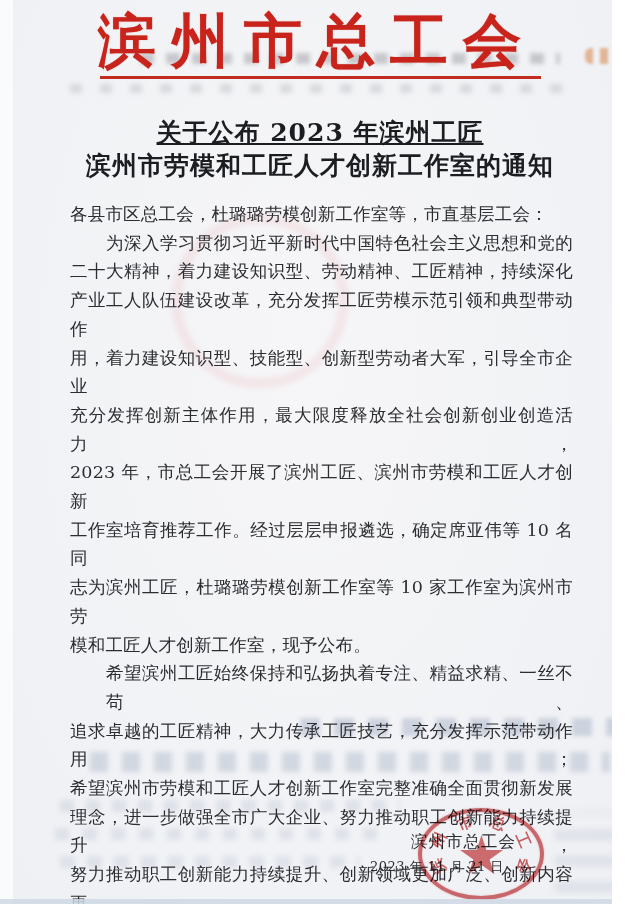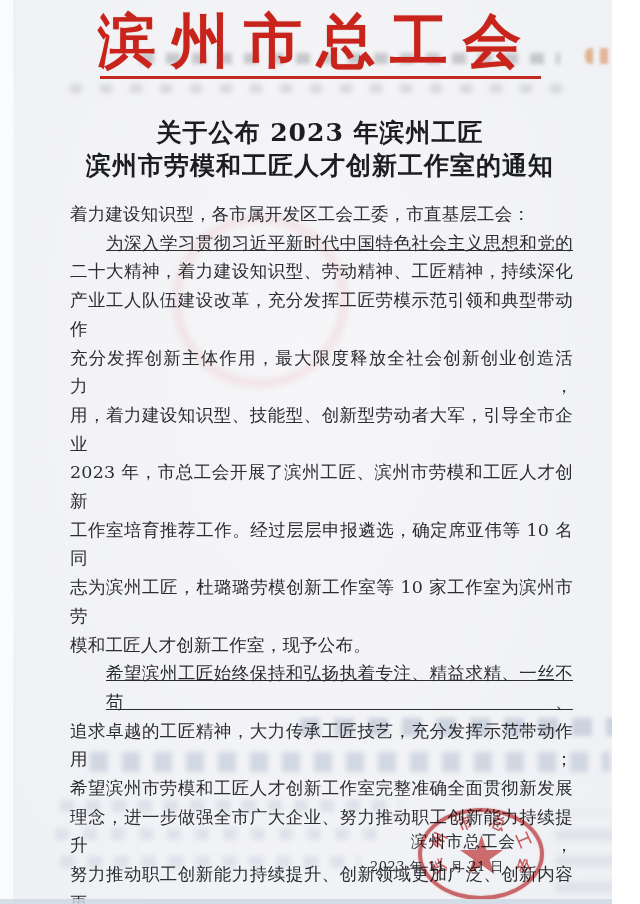--- a/index.html
+++ b/index.html
@@ -19,32 +19,32 @@
     position:absolute;left:98px;top:10px;
     font-size:58px;font-weight:bold;color:#c8241c;
     letter-spacing:15px;white-space:nowrap;line-height:62px;
     text-shadow:0 0 1px rgba(200,36,28,.5);
   }
   .head-rule{position:absolute;left:100px;top:76px;width:441px;height:3px;background:#c32a20;}
 
   
   .doc-title{position:absolute;left:0;top:116px;width:640px;text-align:center;
     color:#1c1d21;font-weight:bold;}
-  .doc-title .t1{font-size:25px;line-height:33px;letter-spacing:1px;}
+  .doc-title .t1{font-size:25px;line-height:33px;letter-spacing:1px;text-decoration:underline;}
   .doc-title .t2{font-size:25px;line-height:33px;letter-spacing:1px;text-align:center;}
 
   
   .body-text{
     position:absolute;left:70px;top:200px;width:503px;
     font-size:17.5px;color:#2c2d31;line-height:28.7px;
     letter-spacing:.2px;
   }
   .bl{white-space:nowrap;}
   .bl.just{white-space:normal;text-align:justify;text-align-last:justify;}
-  .bl.ind2{padding-left:36px;text-decoration:underline;}
+  .bl.ind2{padding-left:36px;}
   .bl.ind2.just{text-align-last:justify;}
 
   
   .sig-org{position:absolute;left:411px;top:831px;font-size:16.5px;color:#2c2d31;
     letter-spacing:1px;white-space:nowrap;}
   .sig-date{position:absolute;left:370px;top:858px;font-size:13px;color:#2c2d31;
     letter-spacing:.5px;white-space:nowrap;}
 
   
   .seal{position:absolute;left:418px;top:808px;width:126px;height:92px;
@@ -116,26 +116,26 @@
 
   <div class="org-head">滨州市总工会</div>
   <div class="head-rule"></div>
 
   <div class="doc-title">
     <div class="t1">关于公布 2023 年滨州工匠</div>
     <div class="t2">滨州市劳模和工匠人才创新工作室的通知</div>
   </div>
 
   <div class="body-text">
-    <div class="bl">着力建设知识型，各市属开发区工会工委，市直基层工会：</div>
+    <div class="bl">各县市区总工会，杜璐璐劳模创新工作室等，市直基层工会：</div>
     <div class="bl ind2 just">为深入学习贯彻习近平新时代中国特色社会主义思想和党的</div>
     <div class="bl just">二十大精神，着力建设知识型、劳动精神、工匠精神，持续深化</div>
     <div class="bl just">产业工人队伍建设改革，充分发挥工匠劳模示范引领和典型带动作</div>
+    <div class="bl just">用，着力建设知识型、技能型、创新型劳动者大军，引导全市企业</div>
     <div class="bl just">充分发挥创新主体作用，最大限度释放全社会创新创业创造活力，</div>
-    <div class="bl just">用，着力建设知识型、技能型、创新型劳动者大军，引导全市企业</div>
     <div class="bl just">2023 年，市总工会开展了滨州工匠、滨州市劳模和工匠人才创新</div>
     <div class="bl just">工作室培育推荐工作。经过层层申报遴选，确定席亚伟等 10 名同</div>
     <div class="bl just">志为滨州工匠，杜璐璐劳模创新工作室等 10 家工作室为滨州市劳</div>
     <div class="bl">模和工匠人才创新工作室，现予公布。</div>
     <div class="bl ind2 just">希望滨州工匠始终保持和弘扬执着专注、精益求精、一丝不苟、</div>
     <div class="bl just">追求卓越的工匠精神，大力传承工匠技艺，充分发挥示范带动作用；</div>
     <div class="bl just">希望滨州市劳模和工匠人才创新工作室完整准确全面贯彻新发展</div>
     <div class="bl just">理念，进一步做强全市广大企业、努力推动职工创新能力持续提升，</div>
     <div class="bl just">努力推动职工创新能力持续提升、创新领域更加广泛、创新内容更</div>
 

